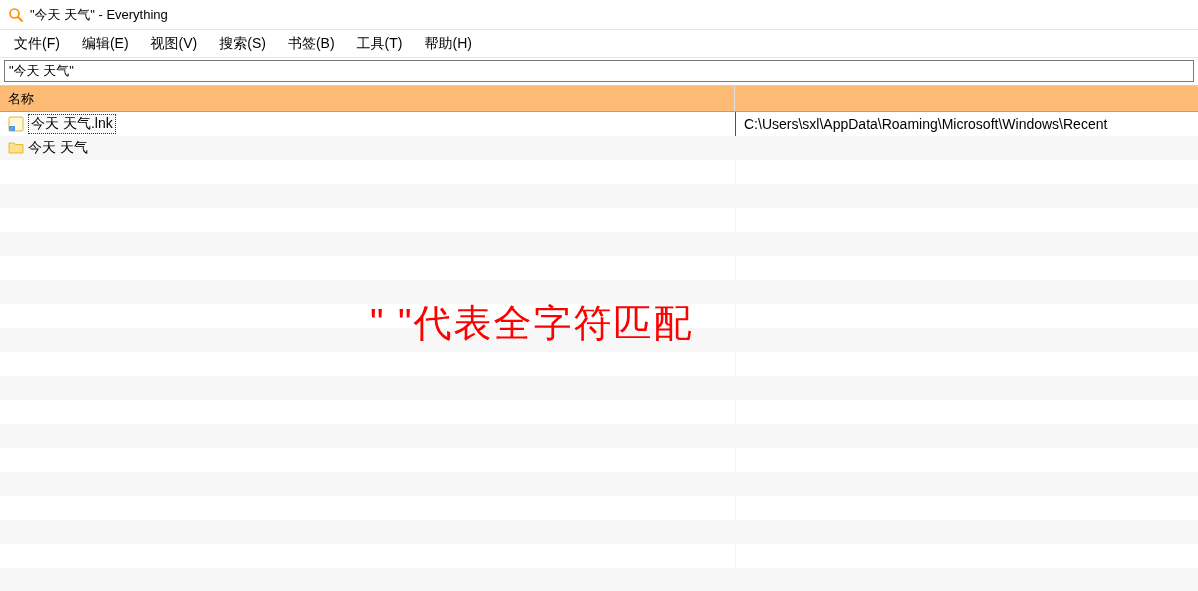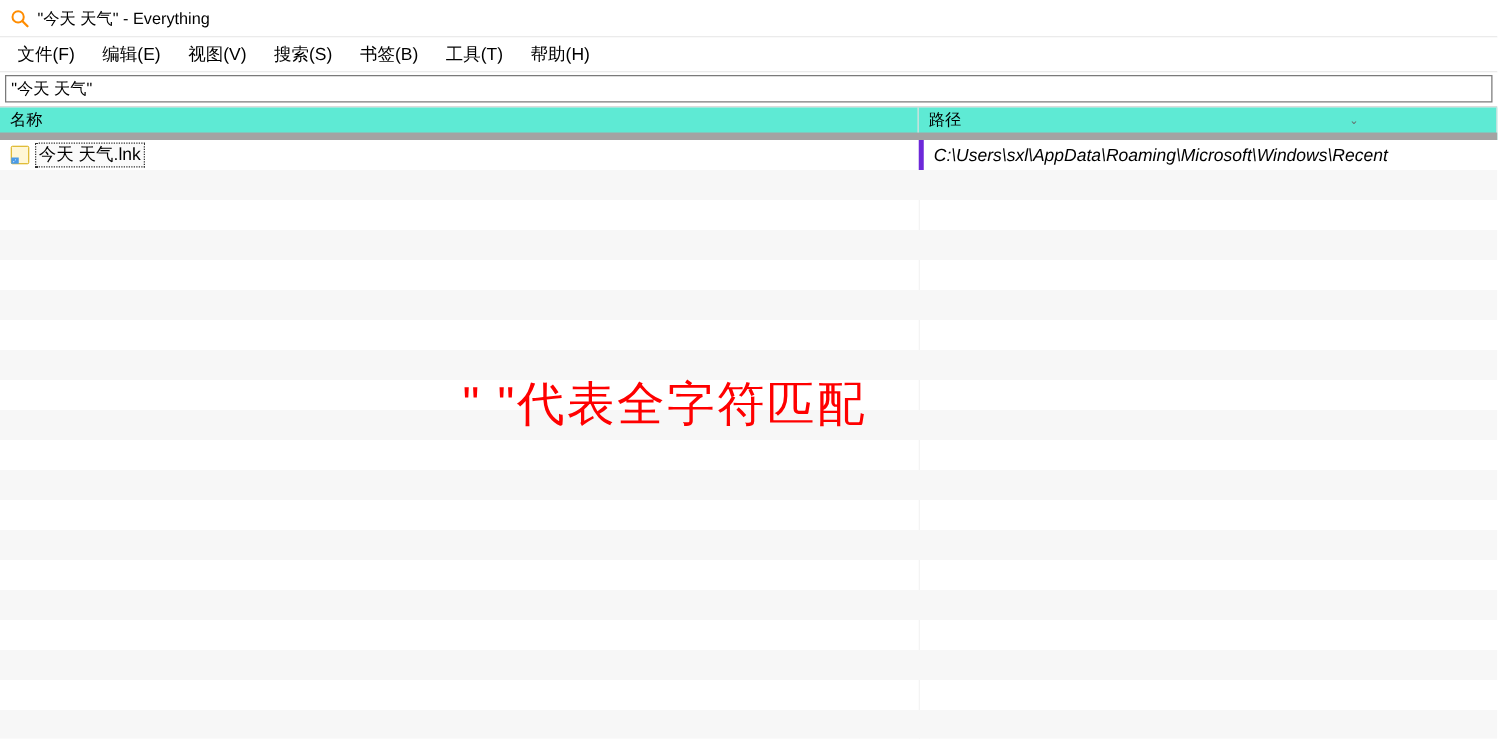--- a/index.html
+++ b/index.html
@@ -59,22 +59,22 @@
       height: 22px;
       border: 1px solid #7a7a7a;
       padding: 0 4px;
       font-size: 13px;
       font-family: inherit;
       outline: none;
     }
     .header-row {
       display: flex;
       height: 26px;
-      background: #5eead4;
-      border-bottom: 6px solid #a3a3a3;
+      background: #fdba74;
+      border-bottom: 1px solid #a3a3a3;
     }
     .header-cell {
       display: flex;
       align-items: center;
       padding: 0 8px;
       font-size: 13px;
       color: #000;
       border-right: 1px solid #e0e0e0;
       cursor: default;
     }
@@ -110,21 +110,21 @@
     }
     .cell {
       display: flex;
       align-items: center;
       padding: 0 8px;
       height: 100%;
       overflow: hidden;
       white-space: nowrap;
     }
     .cell-name { width: 735px; gap: 4px; }
-    .cell-path { flex: 1; border-left: 4px solid #6d28d9; font-style: italic; }
+    .cell-path { flex: 1; border-left: 1px solid #6d28d9; }
     .file-icon {
       width: 16px;
       height: 16px;
       flex-shrink: 0;
       display: inline-flex;
       align-items: center;
       justify-content: center;
     }
     .file-icon svg { width: 16px; height: 16px; }
     .file-name {
@@ -180,24 +180,20 @@
   <div class="menu-item">工具(T)</div>
   <div class="menu-item">帮助(H)</div>
 </div>
 
 <div class="search-bar">
   <input class="search-input" type="text" value="&quot;今天 天气&quot;" style="">
 </div>
 
 <div class="header-row">
   <div class="header-cell col-name">名称</div>
-  <div class="header-cell col-path">
-    <span>路径</span>
-    <span class="sort-indicator">⌄</span>
-  </div>
 </div>
 
 <div class="column-divider"></div>
 
 <div class="results-area">
   <div class="stripes">
     <div class="stripe"></div>
       <div class="stripe alt"></div>
     <div class="stripe"></div>
       <div class="stripe alt"></div>
@@ -229,16 +225,24 @@
         </svg>
       </span>
       <span class="file-name selected-name">今天 天气.lnk</span>
     </div>
     <div class="cell cell-path">
       <span class="path-text">C:\Users\sxl\AppData\Roaming\Microsoft\Windows\Recent</span>
     </div>
   </div>
 
   <div class="result-row">
+    <div class="cell cell-name">
+      <span class="file-icon">
+        <svg viewBox="0 0 16 16">
+          <path d="M1 3 L6 3 L7.5 4.5 L15 4.5 L15 13 L1 13 Z" fill="#ffe08a" stroke="#d6a800" stroke-width="0.7"></path>
+        </svg>
+      </span>
+      <span class="file-name">今天 天气</span>
+    </div>
   </div>
 </div>
 
 <div class="annotation">" "代表全字符匹配</div>
 
 </body></html>

